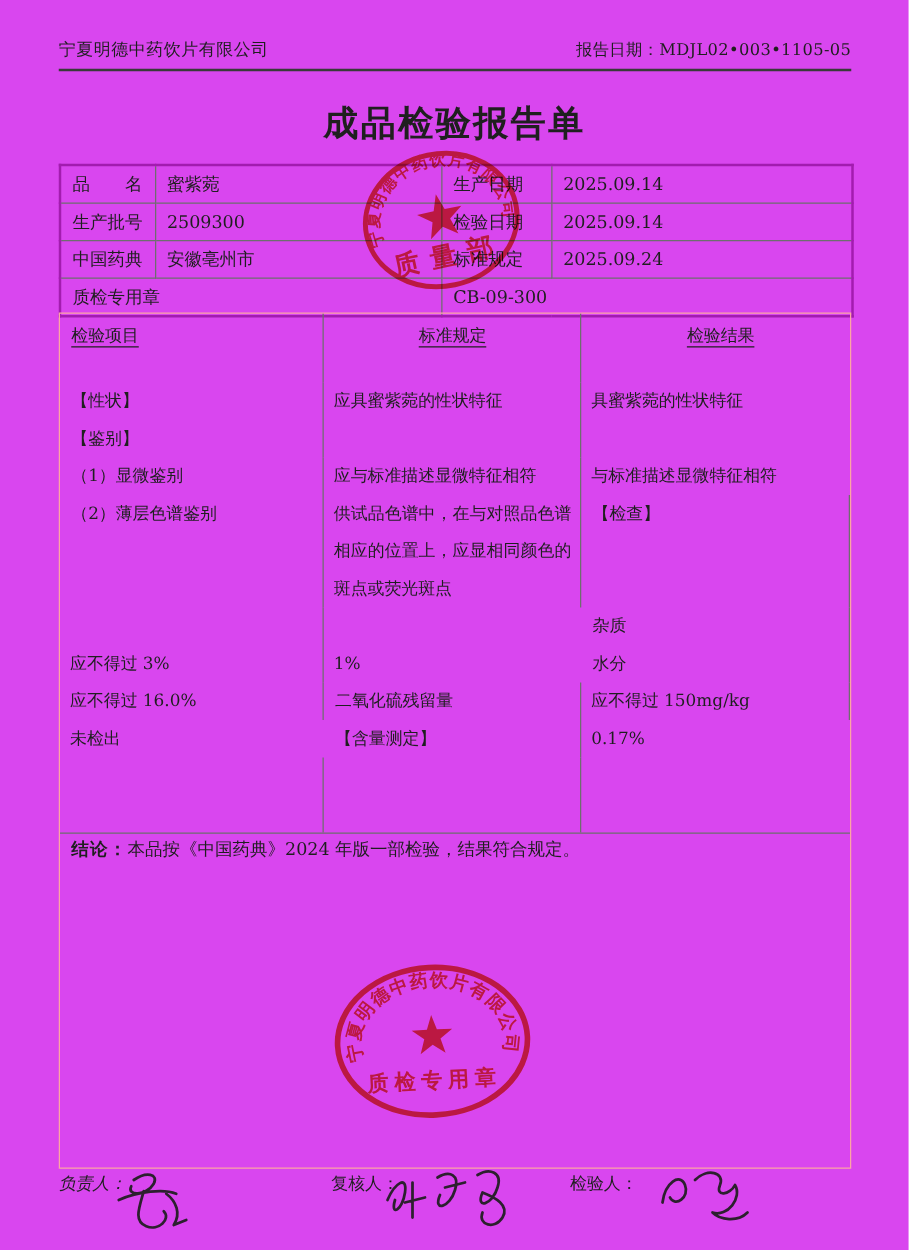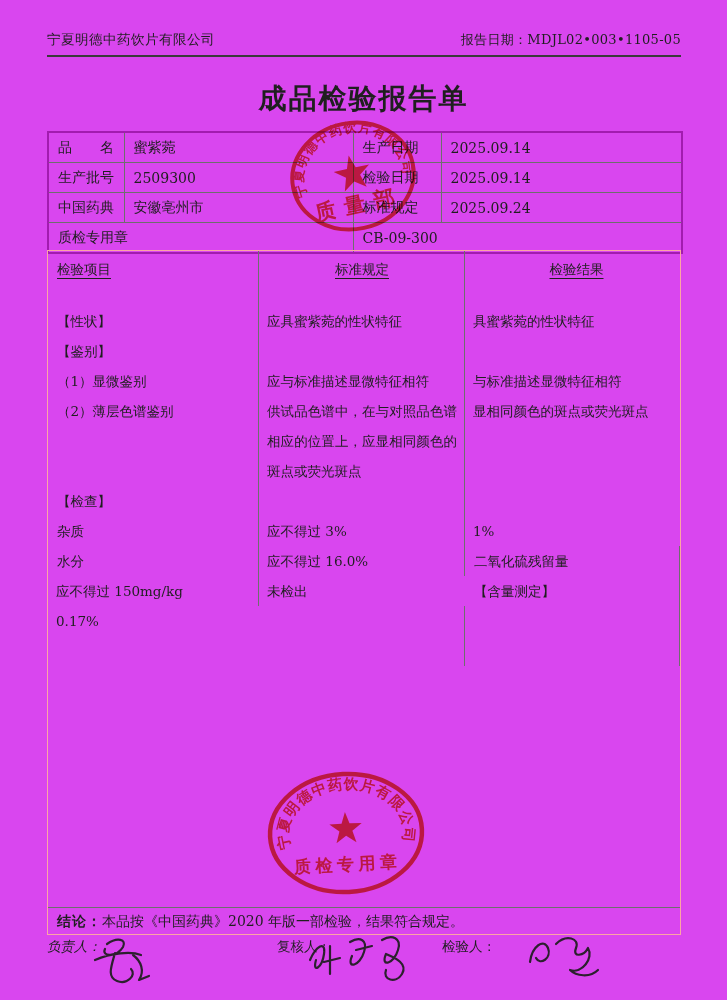--- a/index.html
+++ b/index.html
@@ -102,21 +102,20 @@
     <div class="c1">【鉴别】</div>
     <div class="c2"></div>
     <div class="c3"></div>
 
     <div class="c1">（1）显微鉴别</div>
     <div class="c2">应与标准描述显微特征相符</div>
     <div class="c3">与标准描述显微特征相符</div>
 
     <div class="c1">（2）薄层色谱鉴别</div>
     <div class="c2">供试品色谱中，在与对照品色谱相应的位置上，应显相同颜色的斑点或荧光斑点</div>
-    <div class="c3">显相同颜色的斑点或荧光斑点</div>
 
     <div class="c1">【检查】</div>
     <div class="c2"></div>
     <div class="c3"></div>
 
     <div class="c1">杂质</div>
     <div class="c2">应不得过 3%</div>
     <div class="c3">1%</div>
 
     <div class="c1">水分</div>
@@ -126,26 +125,26 @@
     <div class="c2">应不得过 150mg/kg</div>
     <div class="c3">未检出</div>
 
     <div class="c1">【含量测定】</div>
     <div class="c3">0.17%</div>
 
     <div class="c1"></div>
     <div class="c2"></div>
     <div class="c3"></div>
 
-    <div class="concl"><b>结论：</b><span>本品按《中国药典》2020 年版一部检验，结果符合规定。</span></div>
+    <div class="concl"><b>结论：</b><span>本品按《中国药典》2024 年版一部检验，结果符合规定。</span></div>
   </div>
 
   <div class="sig-label" style="left:47px;font-style:italic;">负责人：</div>
-  <div class="sig-label" style="left:277px;">复核人：</div>
-  <div class="sig-label" style="left:442px;">检验人：</div>
+  <div class="sig-label" style="left:265px;">复核人：</div>
+  <div class="sig-label" style="left:456px;">检验人：</div>
 
   <svg class="sig-svg" style="left:85px; top:930px;" width="100" height="62" viewBox="0 0 100 62">
     <path d="M22,14 C32,7 42,9 38,17 C32,27 16,27 20,19 M10,30 C26,23 46,21 56,25 M30,23 C26,37 22,47 32,51 C42,55 52,45 46,39 M48,25 C56,31 60,41 54,50 L64,46"></path>
   </svg>
   <svg class="sig-svg" style="left:300px; top:924px;" width="130" height="72" viewBox="0 0 130 72">
     <path d="M10,36 C16,22 26,16 24,30 C22,44 12,50 16,36 M30,22 L30,50 M24,38 L40,34 M50,18 C60,12 68,16 64,28 C60,42 46,46 52,32 M56,26 L72,22 M82,16 C92,10 102,14 98,26 C94,40 80,44 86,30 C96,34 108,40 102,50 C96,60 82,56 86,46"></path>
   </svg>
   <svg class="sig-svg" style="left:518px; top:926px;" width="100" height="64" viewBox="0 0 100 64">
     <path d="M12,36 C14,20 26,12 30,22 C34,32 22,40 18,32 M38,18 C48,8 62,12 58,22 C54,32 66,30 70,22 C76,32 64,48 52,44 C58,50 72,52 80,44"></path>
   </svg>

